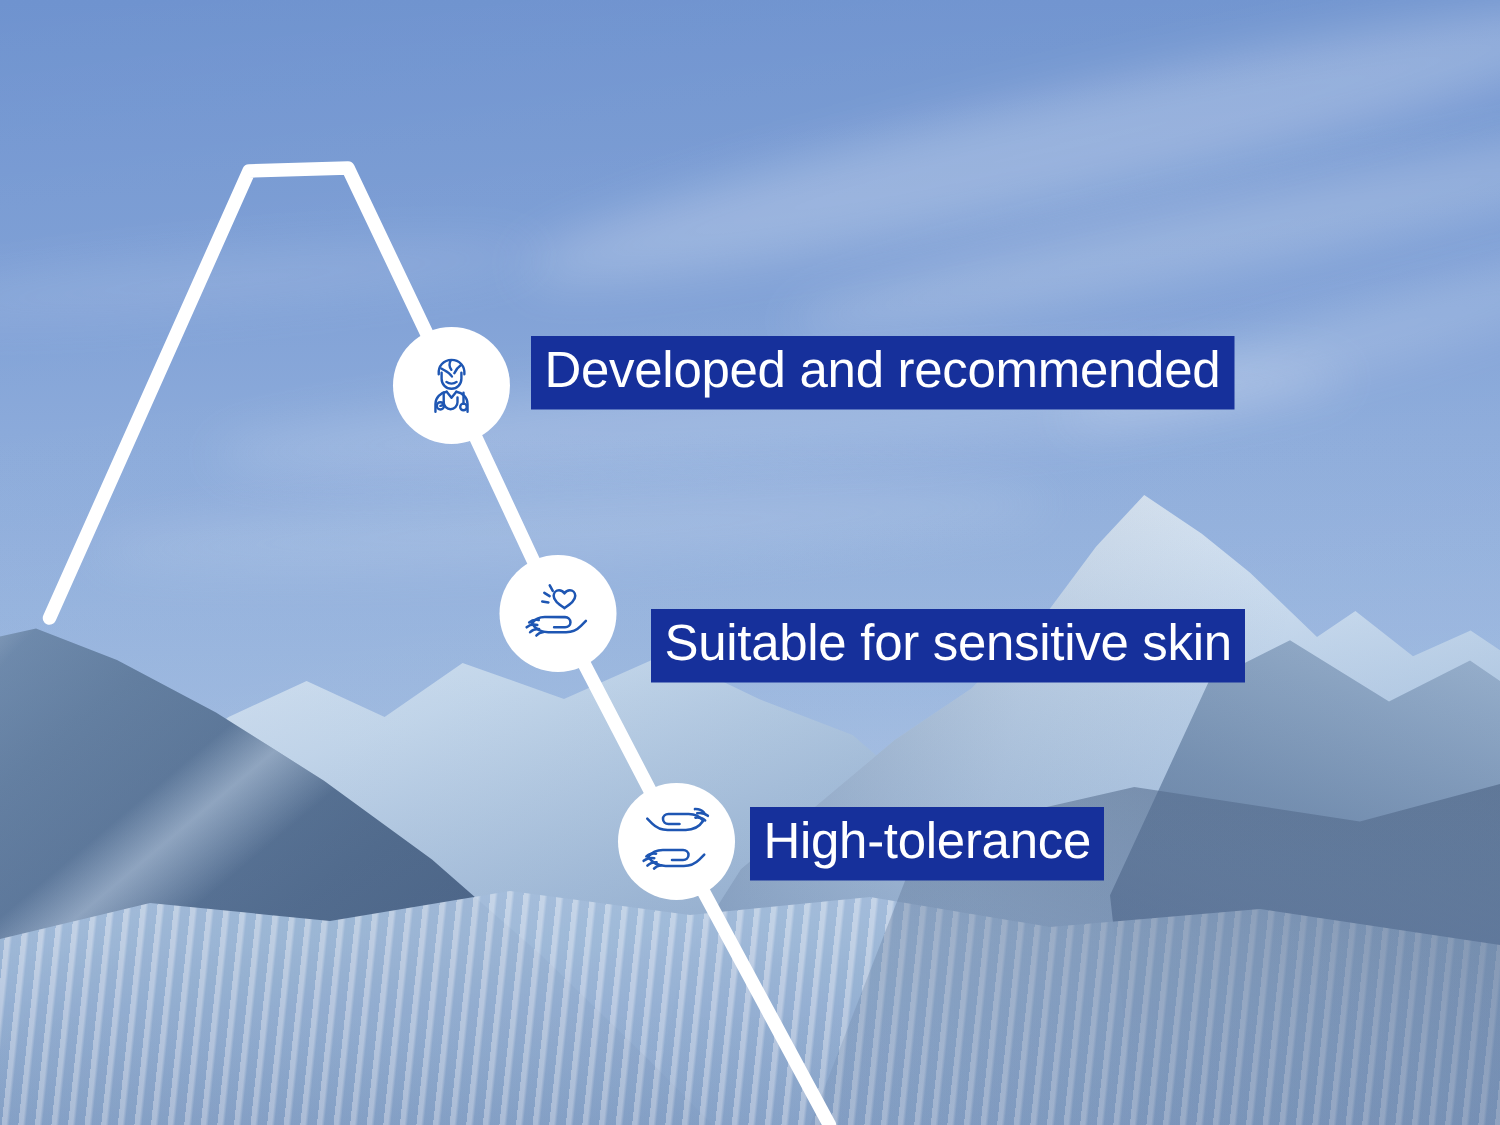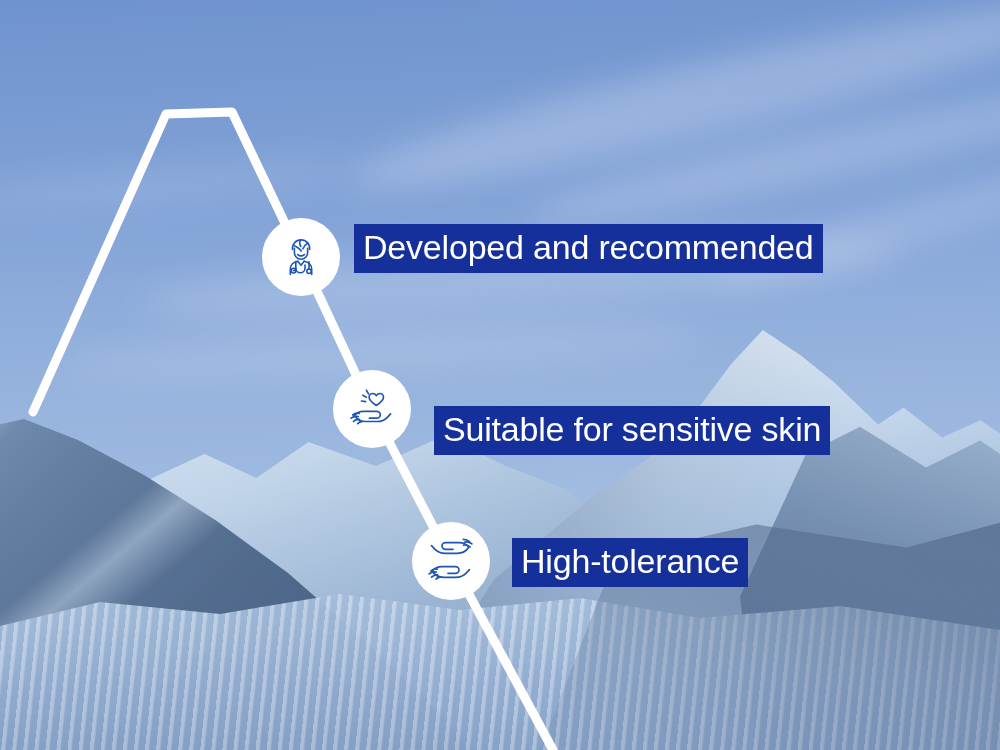--- a/index.html
+++ b/index.html
@@ -138,21 +138,21 @@
     font-size: 34px;
     font-weight: 400;
     line-height: 1.02;
     letter-spacing: -0.2px;
     padding: 6px 9px 8px 9px;
     white-space: nowrap;
     box-sizing: border-box;
   }
   #banner-derm      { left: 354px; top: 224px; }
   #banner-sensitive { left: 434px; top: 386px; margin-top: 20px; }
-  #banner-tolerance { left: 512px; top: 538px; }
+  #banner-tolerance { left: 500px; top: 538px; }
 </style>
 </head>
 <body>
 
 <div id="stage">
 
   <div class="bg-layer" id="sky">
     <div class="cloud c1"></div>
     <div class="cloud c2"></div>
     <div class="cloud c3"></div>

